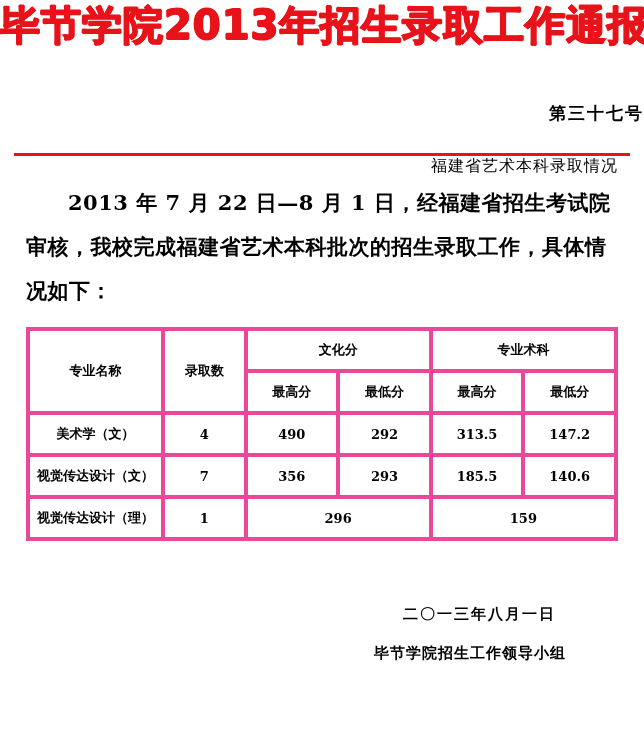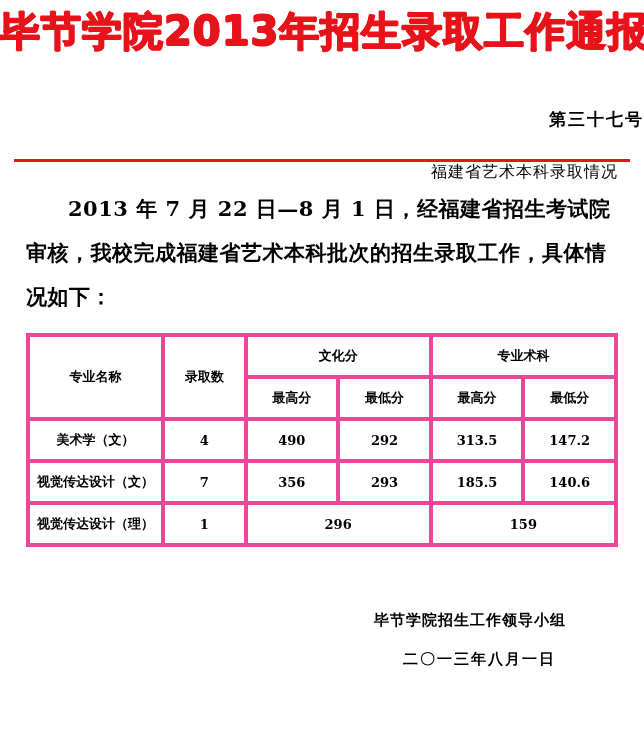--- a/index.html
+++ b/index.html
@@ -16,21 +16,21 @@
   }
   .page {
     position: relative;
     width: 644px;
     height: 734px;
     box-sizing: border-box;
   }
 
   
   .masthead {
-    padding-top: 8px;
+    padding-top: 2px;
     padding-bottom: 2px;
   }
   .masthead-title {
     display: inline-block;
     font-family: "DejaVu Sans", "Liberation Sans", sans-serif;
     font-size: 40px;
     font-weight: bold;
     color: #e8131a;
     letter-spacing: 1px;
     line-height: 1.15;
@@ -188,18 +188,18 @@
         <tr class="row-tall">
           <td>视觉传达设计（理）</td>
           <td class="cell-num">1</td>
           <td class="cell-num" colspan="2">296</td>
           <td class="cell-num" colspan="2">159</td>
         </tr>
       </tbody>
     </table>
 
     <div class="signature">
+      <div class="sign-line sign-date">二〇一三年八月一日</div>
       <div class="sign-line">毕节学院招生工作领导小组</div>
-      <div class="sign-line sign-date">二〇一三年八月一日</div>
     </div>
 
   </div>
 </div>
 
 </body></html>

